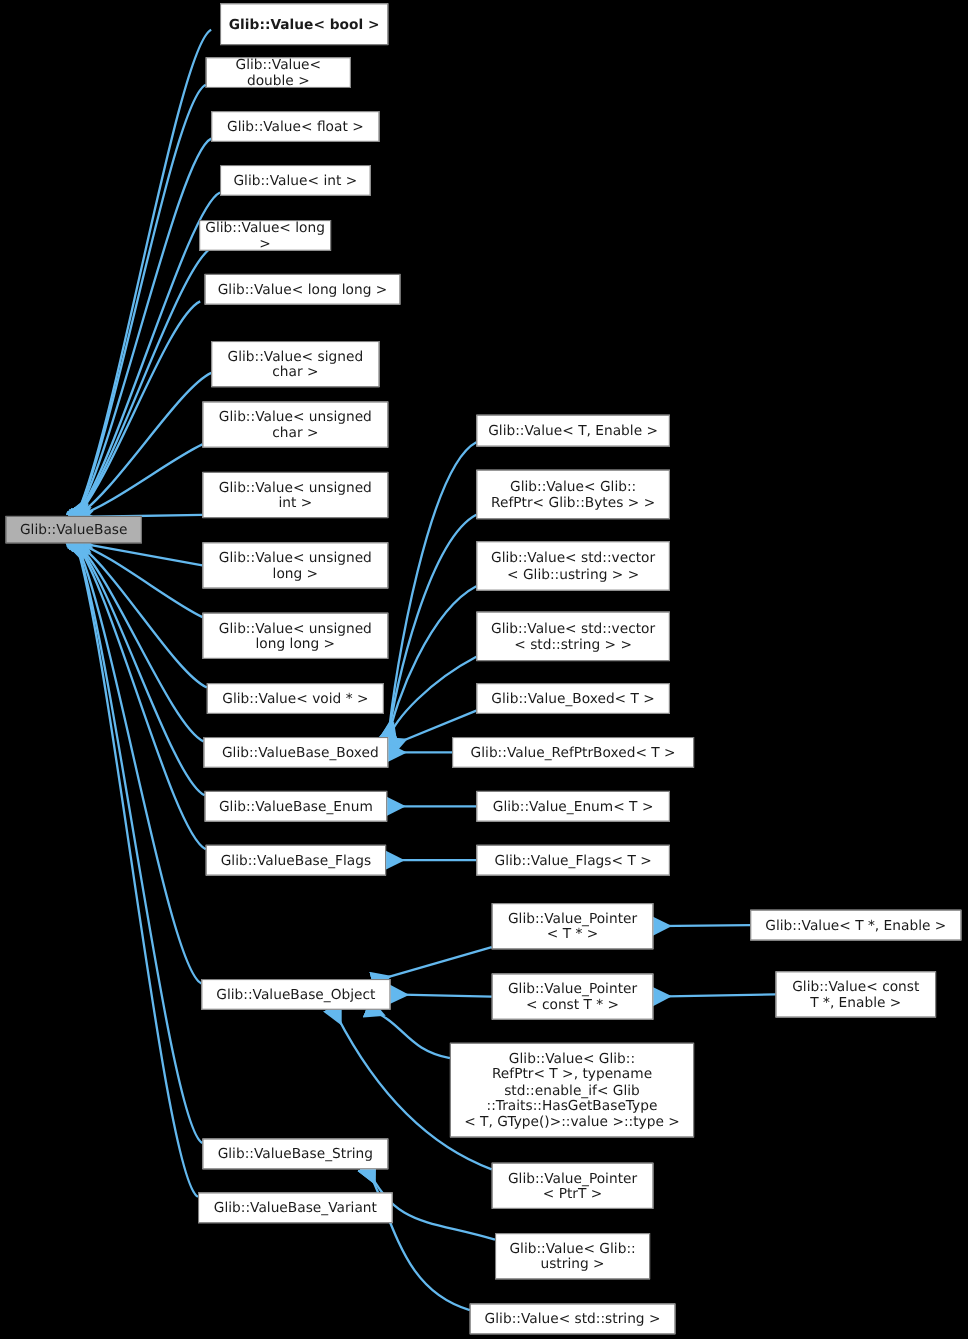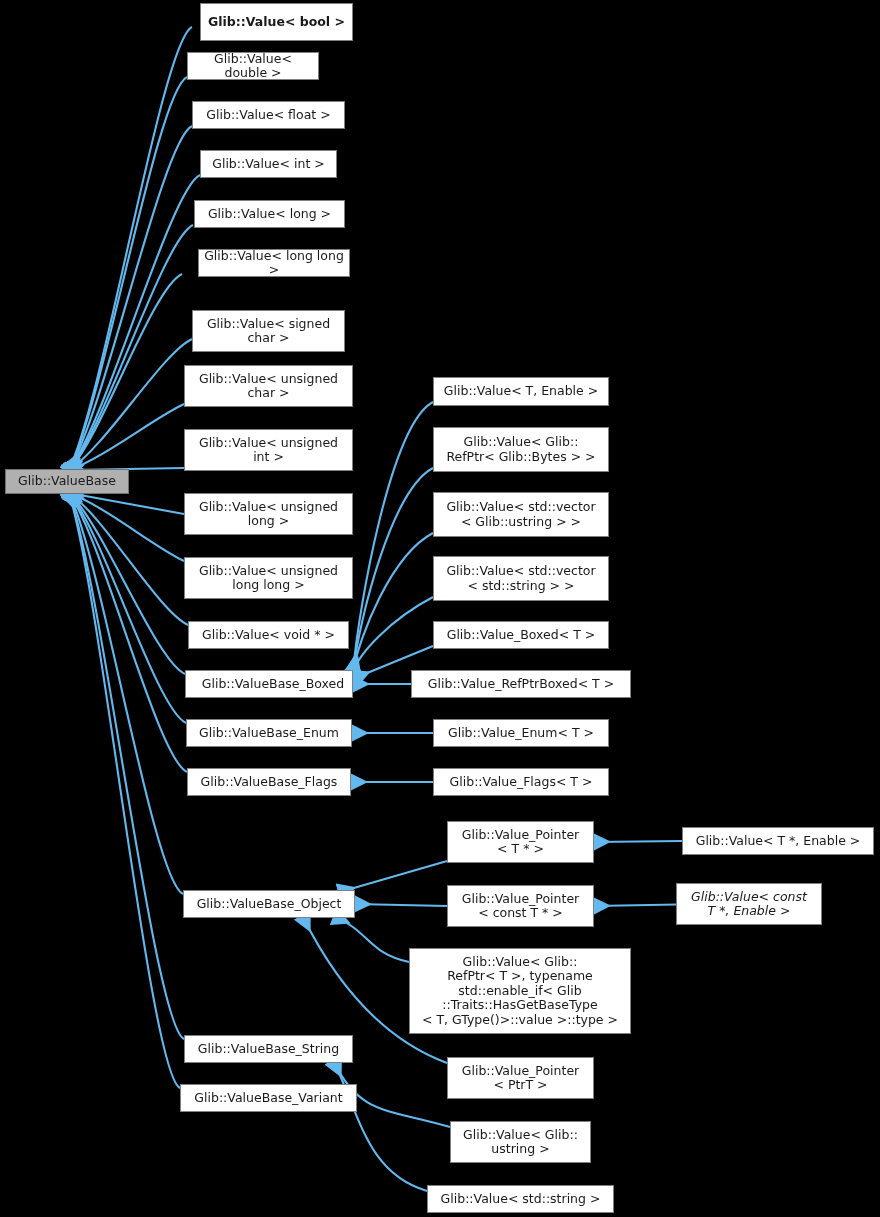--- a/index.html
+++ b/index.html
@@ -59,22 +59,22 @@
         <path d="M 450 1127 C 390 1109, 360 1116, 334 1062"></path>
         <path d="M 427 1191 C 367 1173, 360 1116, 334 1062"></path>
       </g>
   </svg>
   <div id="nodes">
       <div class="node current" style="left: 5px; top: 469px; width: 124px; height: 25px;"><span>Glib::ValueBase</span></div>
       <div class="node" style="left: 200px; top: 3px; width: 153px; height: 38px; font-weight: bold;"><span>Glib::Value&lt; bool &gt;</span></div>
       <div class="node" style="left: 187px; top: 52px; width: 132px; height: 28px; align-items: center;"><span>Glib::Value&lt; double &gt;</span></div>
       <div class="node" style="left: 192px; top: 101px; width: 153px; height: 28px;"><span>Glib::Value&lt; float &gt;</span></div>
       <div class="node" style="left: 200px; top: 150px; width: 137px; height: 28px;"><span>Glib::Value&lt; int &gt;</span></div>
-      <div class="node" style="left: 194px; top: 200px; width: 151px; height: 28px;"><span>Glib::Value&lt; long &gt;</span></div>
-      <div class="node" style="left: 198px; top: 249px; width: 152px; height: 28px;"><span>Glib::Value&lt; long long &gt;</span></div>
+      <div class="node" style="left: 181px; top: 200px; width: 120px; height: 28px;"><span>Glib::Value&lt; long &gt;</span></div>
+      <div class="node" style="left: 186px; top: 249px; width: 178px; height: 28px;"><span>Glib::Value&lt; long long &gt;</span></div>
       <div class="node" style="left: 192px; top: 310px; width: 153px; height: 42px;"><span>Glib::Value&lt; signed
 char &gt;</span></div>
       <div class="node" style="left: 184px; top: 365px; width: 169px; height: 42px;"><span>Glib::Value&lt; unsigned
 char &gt;</span></div>
       <div class="node" style="left: 184px; top: 429px; width: 169px; height: 42px;"><span>Glib::Value&lt; unsigned
 int &gt;</span></div>
       <div class="node" style="left: 184px; top: 493px; width: 169px; height: 42px;"><span>Glib::Value&lt; unsigned
 long &gt;</span></div>
       <div class="node" style="left: 184px; top: 557px; width: 169px; height: 42px;"><span>Glib::Value&lt; unsigned
 long long &gt;</span></div>
@@ -94,21 +94,21 @@
 &lt; std::string &gt; &gt;</span></div>
       <div class="node" style="left: 433px; top: 621px; width: 176px; height: 28px;"><span>Glib::Value_Boxed&lt; T &gt;</span></div>
       <div class="node" style="left: 411px; top: 670px; width: 220px; height: 28px;"><span>Glib::Value_RefPtrBoxed&lt; T &gt;</span></div>
       <div class="node" style="left: 433px; top: 719px; width: 176px; height: 28px;"><span>Glib::Value_Enum&lt; T &gt;</span></div>
       <div class="node" style="left: 433px; top: 768px; width: 176px; height: 28px;"><span>Glib::Value_Flags&lt; T &gt;</span></div>
       <div class="node" style="left: 447px; top: 821px; width: 147px; height: 42px;"><span>Glib::Value_Pointer
 &lt; T * &gt;</span></div>
       <div class="node" style="left: 682px; top: 827px; width: 192px; height: 28px;"><span>Glib::Value&lt; T *, Enable &gt;</span></div>
       <div class="node" style="left: 447px; top: 885px; width: 147px; height: 42px;"><span>Glib::Value_Pointer
 &lt; const T * &gt;</span></div>
-      <div class="node" style="left: 676px; top: 883px; width: 146px; height: 42px; font-style: italic;"><span>Glib::Value&lt; const
+      <div class="node" style="left: 705px; top: 883px; width: 146px; height: 42px;"><span>Glib::Value&lt; const
 T *, Enable &gt;</span></div>
       <div class="node" style="left: 409px; top: 948px; width: 222px; height: 86px;"><span>Glib::Value&lt; Glib::
 RefPtr&lt; T &gt;, typename
  std::enable_if&lt; Glib
 ::Traits::HasGetBaseType
 &lt; T, GType()&gt;::value &gt;::type &gt;</span></div>
       <div class="node" style="left: 447px; top: 1057px; width: 147px; height: 42px;"><span>Glib::Value_Pointer
 &lt; PtrT &gt;</span></div>
       <div class="node" style="left: 450px; top: 1121px; width: 141px; height: 42px;"><span>Glib::Value&lt; Glib::
 ustring &gt;</span></div>

